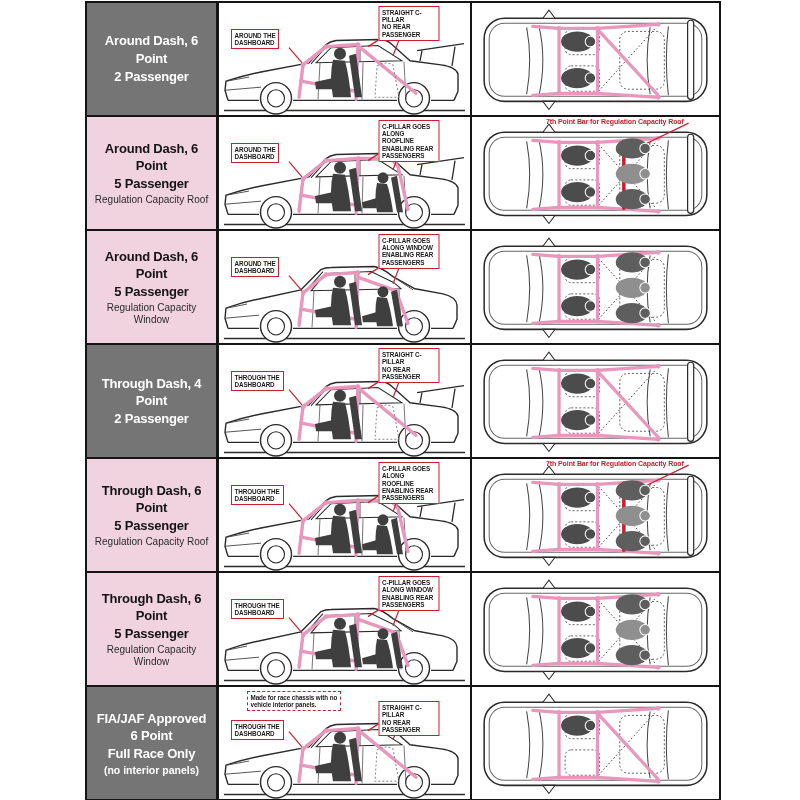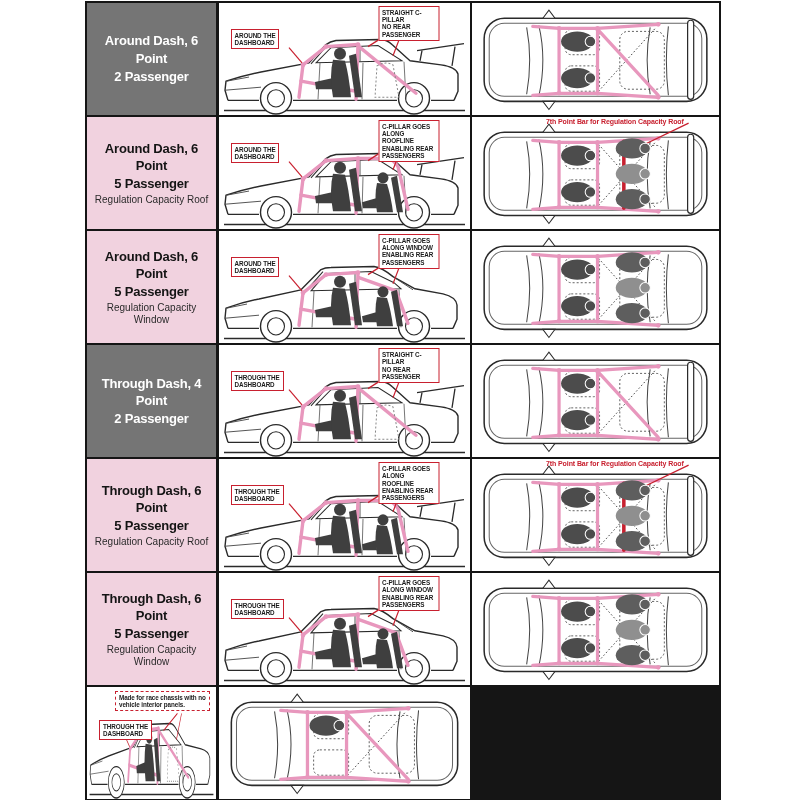--- a/index.html
+++ b/index.html
@@ -532,20 +532,26 @@
           <ellipse cx="158" cy="56" rx="16" ry="10" fill="#8f8f8f"></ellipse>
           <circle cx="171" cy="56" r="5.2" fill="#8f8f8f" stroke="#fff" stroke-width="1"></circle>
           <ellipse cx="158" cy="81" rx="16" ry="10" fill="#5e5e5e"></ellipse>
           <circle cx="171" cy="81" r="5.2" fill="#5e5e5e" stroke="#fff" stroke-width="1"></circle>
         </svg>
 
     </div>
   </section>
 
   <section class="row">
+    <div class="cell label gray">
+      <div class="title">FIA/JAF Approved
+6 Point
+Full Race Only</div>
+      <div class="subtitle">(no interior panels)</div>
+    </div>
     <div class="cell side">
       <svg class="side-svg" viewBox="0 0 251 110" preserveAspectRatio="none">
           <line x1="5" y1="106" x2="246" y2="106" stroke="#2a2a2a" stroke-width="1.6"></line>
           <path d="M 9 96 L 40 96 M 74 96 L 178 96 M 212 96 L 235 96" fill="none" stroke="#2a2a2a" stroke-width="1.4"></path>
           <path d="M 9 96 L 6 86 L 7 77 Q 26 71 42 68 L 90 59 L 107 41 Q 111 38 117 37 L 161 36 Q 168 36 173 41 L 191 57 L 222 61 Q 237 63 239 70 L 239 87 L 235 96" fill="none" stroke="#2a2a2a" stroke-width="1.4" stroke-linejoin="round"></path>
           <circle cx="57" cy="94" r="15.5" fill="#fff" stroke="#2a2a2a" stroke-width="1.4"></circle>
           <circle cx="57" cy="94" r="8.5" fill="#fff" stroke="#2a2a2a" stroke-width="1.1"></circle>
           <circle cx="195" cy="94" r="15.5" fill="#fff" stroke="#2a2a2a" stroke-width="1.4"></circle>
           <circle cx="195" cy="94" r="8.5" fill="#fff" stroke="#2a2a2a" stroke-width="1.1"></circle>
           <path d="M 97 59 L 112 44 L 159 42 L 183 57 Z" fill="#fff" stroke="#2a2a2a" stroke-width="1"></path>

